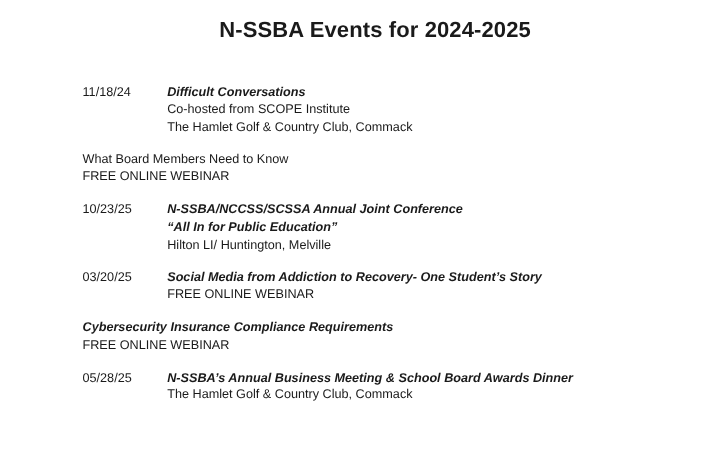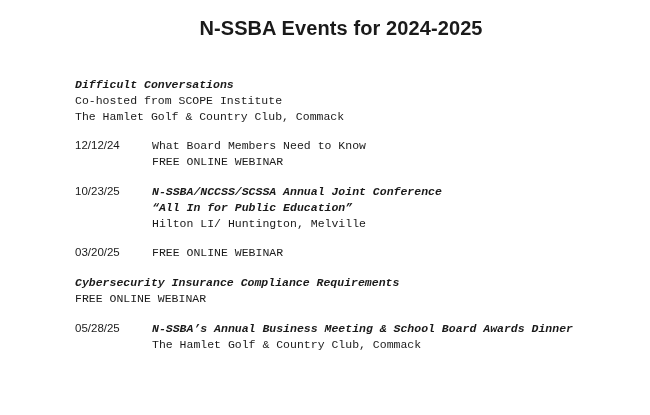--- a/index.html
+++ b/index.html
@@ -40,21 +40,20 @@
     margin-bottom: 14px;
     font-size: 11.5px;
     line-height: 15.8px;
   }
   .event-date {
     width: 77px;
     flex-shrink: 0;
   }
   .event-body {
     flex: 1;
-    font-family: Liberation Mono, monospace;
   }
   .event-title {
     font-weight: bold;
     font-style: italic;
   }
   .event-subtitle {
     font-weight: bold;
     font-style: italic;
   }
   .event-detail {
@@ -65,47 +64,48 @@
 </head>
 <body>
 
 <div class="page">
 
   <div class="doc-title">N-SSBA Events for 2024-2025</div>
 
   <div class="events">
 
     <div class="event">
+      <div class="event-date">11/18/24</div>
       <div class="event-body">
         <div class="event-title">Difficult Conversations</div>
         <div class="event-detail">Co-hosted from SCOPE Institute</div>
         <div class="event-detail">The Hamlet Golf &amp; Country Club, Commack</div>
       </div>
     </div>
 
     <div class="event">
-      <div class="event-date">12/12/24</div>
       <div class="event-body">
         <div class="event-detail">What Board Members Need to Know</div>
         <div class="event-detail">FREE ONLINE WEBINAR</div>
       </div>
     </div>
 
     <div class="event">
       <div class="event-date">10/23/25</div>
       <div class="event-body">
         <div class="event-title">N-SSBA/NCCSS/SCSSA Annual Joint Conference</div>
         <div class="event-subtitle">“All In for Public Education”</div>
         <div class="event-detail">Hilton LI/ Huntington, Melville</div>
       </div>
     </div>
 
     <div class="event">
       <div class="event-date">03/20/25</div>
       <div class="event-body">
+        <div class="event-title">Social Media from Addiction to Recovery- One Student’s Story</div>
         <div class="event-detail">FREE ONLINE WEBINAR</div>
       </div>
     </div>
 
     <div class="event">
       <div class="event-body">
         <div class="event-title">Cybersecurity Insurance Compliance Requirements</div>
         <div class="event-detail">FREE ONLINE WEBINAR</div>
       </div>
     </div>

